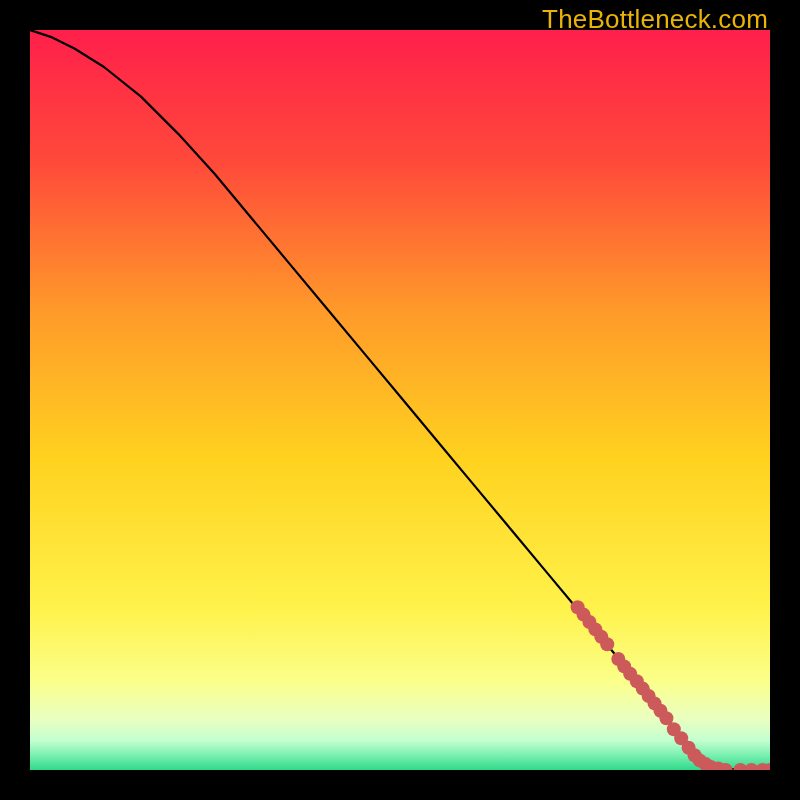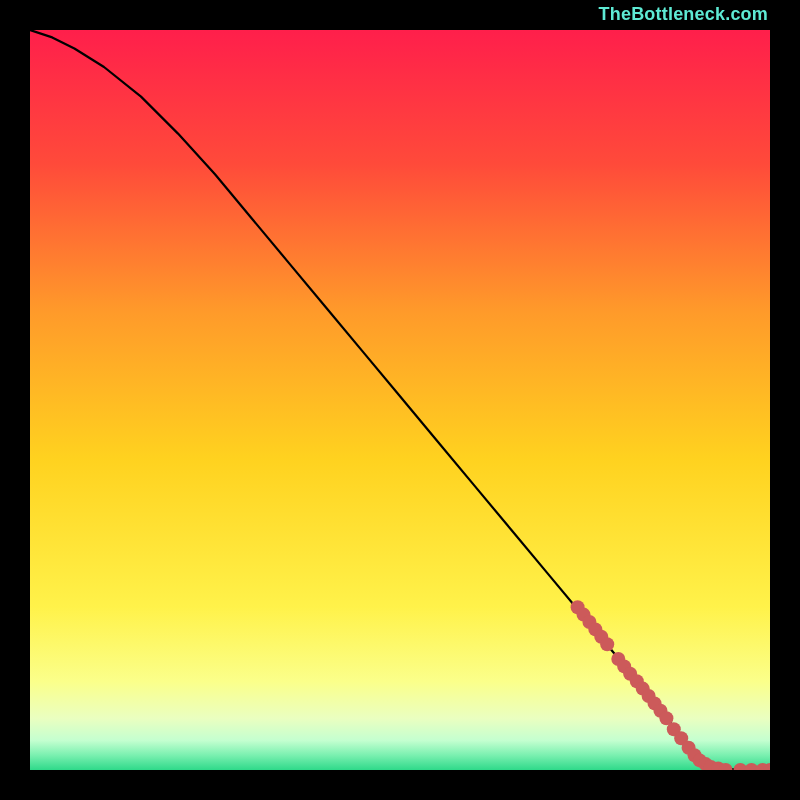--- a/index.html
+++ b/index.html
@@ -35,24 +35,24 @@
     position: absolute;
     left: 0;
     top: 0;
     width: 100%;
     height: 100%;
   }
   .attribution {
     position: absolute;
     top: 4px;
     right: 32px;
-    color: #5eead4;
-    font-size: 18px;
+    color: #eab308;
+    font-size: 26px;
     letter-spacing: 0.2px;
-    font-weight: 700;
+    font-weight: 400;
   }
 </style>
 </head>
 <body>
 
 <div class="stage">
 
   <div class="attribution">TheBottleneck.com</div>
 
   <div class="plot">

